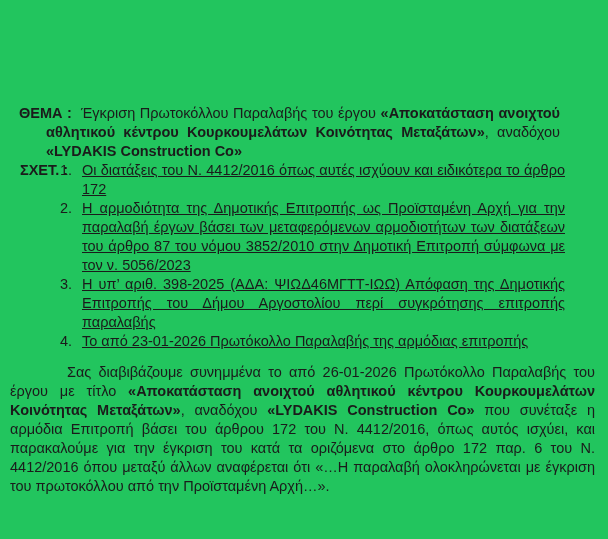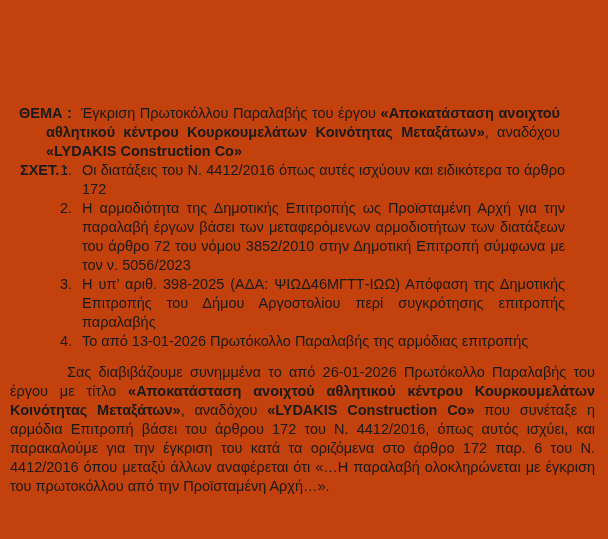--- a/index.html
+++ b/index.html
@@ -4,21 +4,21 @@
 <style>
   html, body {
     margin: 0;
     padding: 0;
     background: #ffffff;
   }
   .page {
     position: relative;
     width: 608px;
     height: 539px;
-    background: #c2410c;
+    background: #22c55e;
     overflow: hidden;
     font-family: "Liberation Sans", "DejaVu Sans", sans-serif;
     font-size: 14.5px;
     line-height: 19px;
     color: #1b1b1b;
   }
   .letter {
     position: absolute;
     left: 10px;
     top: 104px;
@@ -59,20 +59,21 @@
   .ref-item {
     display: flex;
     align-items: flex-start;
   }
   .ref-num {
     flex: 0 0 22px;
   }
   .ref-text {
     flex: 1;
     text-align: justify;
+    text-decoration: underline;
   }
 
   
   .body-par {
     margin: 12px 0 0 0;
     width: 585px;
     text-indent: 57px;
     text-align: justify;
   }
 </style>
@@ -86,29 +87,29 @@
 
     <div class="refs-block">
       <span class="refs-label">ΣΧΕΤ. :</span>
       <div class="refs-list" id="refs-list">
           <div class="ref-item">
             <span class="ref-num">1.</span>
             <div class="ref-text"><span>Οι διατάξεις του Ν. 4412/2016 όπως αυτές ισχύουν και ειδικότερα το άρθρο 172</span></div>
           </div>
           <div class="ref-item">
             <span class="ref-num">2.</span>
-            <div class="ref-text"><span>Η αρμοδιότητα της Δημοτικής Επιτροπής ως Προϊσταμένη Αρχή για την παραλαβή έργων βάσει των μεταφερόμενων αρμοδιοτήτων των διατάξεων του άρθρο 72 του νόμου 3852/2010 στην Δημοτική Επιτροπή σύμφωνα με τον ν. 5056/2023</span></div>
+            <div class="ref-text"><span>Η αρμοδιότητα της Δημοτικής Επιτροπής ως Προϊσταμένη Αρχή για την παραλαβή έργων βάσει των μεταφερόμενων αρμοδιοτήτων των διατάξεων του άρθρο 87 του νόμου 3852/2010 στην Δημοτική Επιτροπή σύμφωνα με τον ν. 5056/2023</span></div>
           </div>
           <div class="ref-item">
             <span class="ref-num">3.</span>
             <div class="ref-text"><span>Η υπ’ αριθ. 398-2025 (ΑΔΑ: ΨΙΩΔ46ΜΓΤΤ-ΙΩΩ) Απόφαση της Δημοτικής Επιτροπής του Δήμου Αργοστολίου περί συγκρότησης επιτροπής παραλαβής</span></div>
           </div>
           <div class="ref-item">
             <span class="ref-num">4.</span>
-            <div class="ref-text"><span>Το από 13-01-2026 Πρωτόκολλο Παραλαβής της αρμόδιας επιτροπής</span></div>
+            <div class="ref-text"><span>Το από 23-01-2026 Πρωτόκολλο Παραλαβής της αρμόδιας επιτροπής</span></div>
           </div>
         </div>
     </div>
 
     <p class="body-par"><span>Σας διαβιβάζουμε συνημμένα το από 26-01-2026 Πρωτόκολλο Παραλαβής του έργου με τίτλο </span><span class="bold">«Αποκατάσταση ανοιχτού αθλητικού κέντρου Κουρκουμελάτων Κοινότητας Μεταξάτων»</span><span>, αναδόχου </span><span class="bold">«LYDAKIS Construction Co»</span><span> που συνέταξε η αρμόδια Επιτροπή βάσει του άρθρου 172 του Ν. 4412/2016, όπως αυτός ισχύει, και παρακαλούμε για την έγκριση του κατά τα οριζόμενα στο άρθρο 172 παρ. 6 του Ν. 4412/2016 όπου μεταξύ άλλων αναφέρεται ότι «…Η παραλαβή ολοκληρώνεται με έγκριση του πρωτοκόλλου από την Προϊσταμένη Αρχή…».</span></p>
 
   </div>
 </div>
 
 </body></html>

